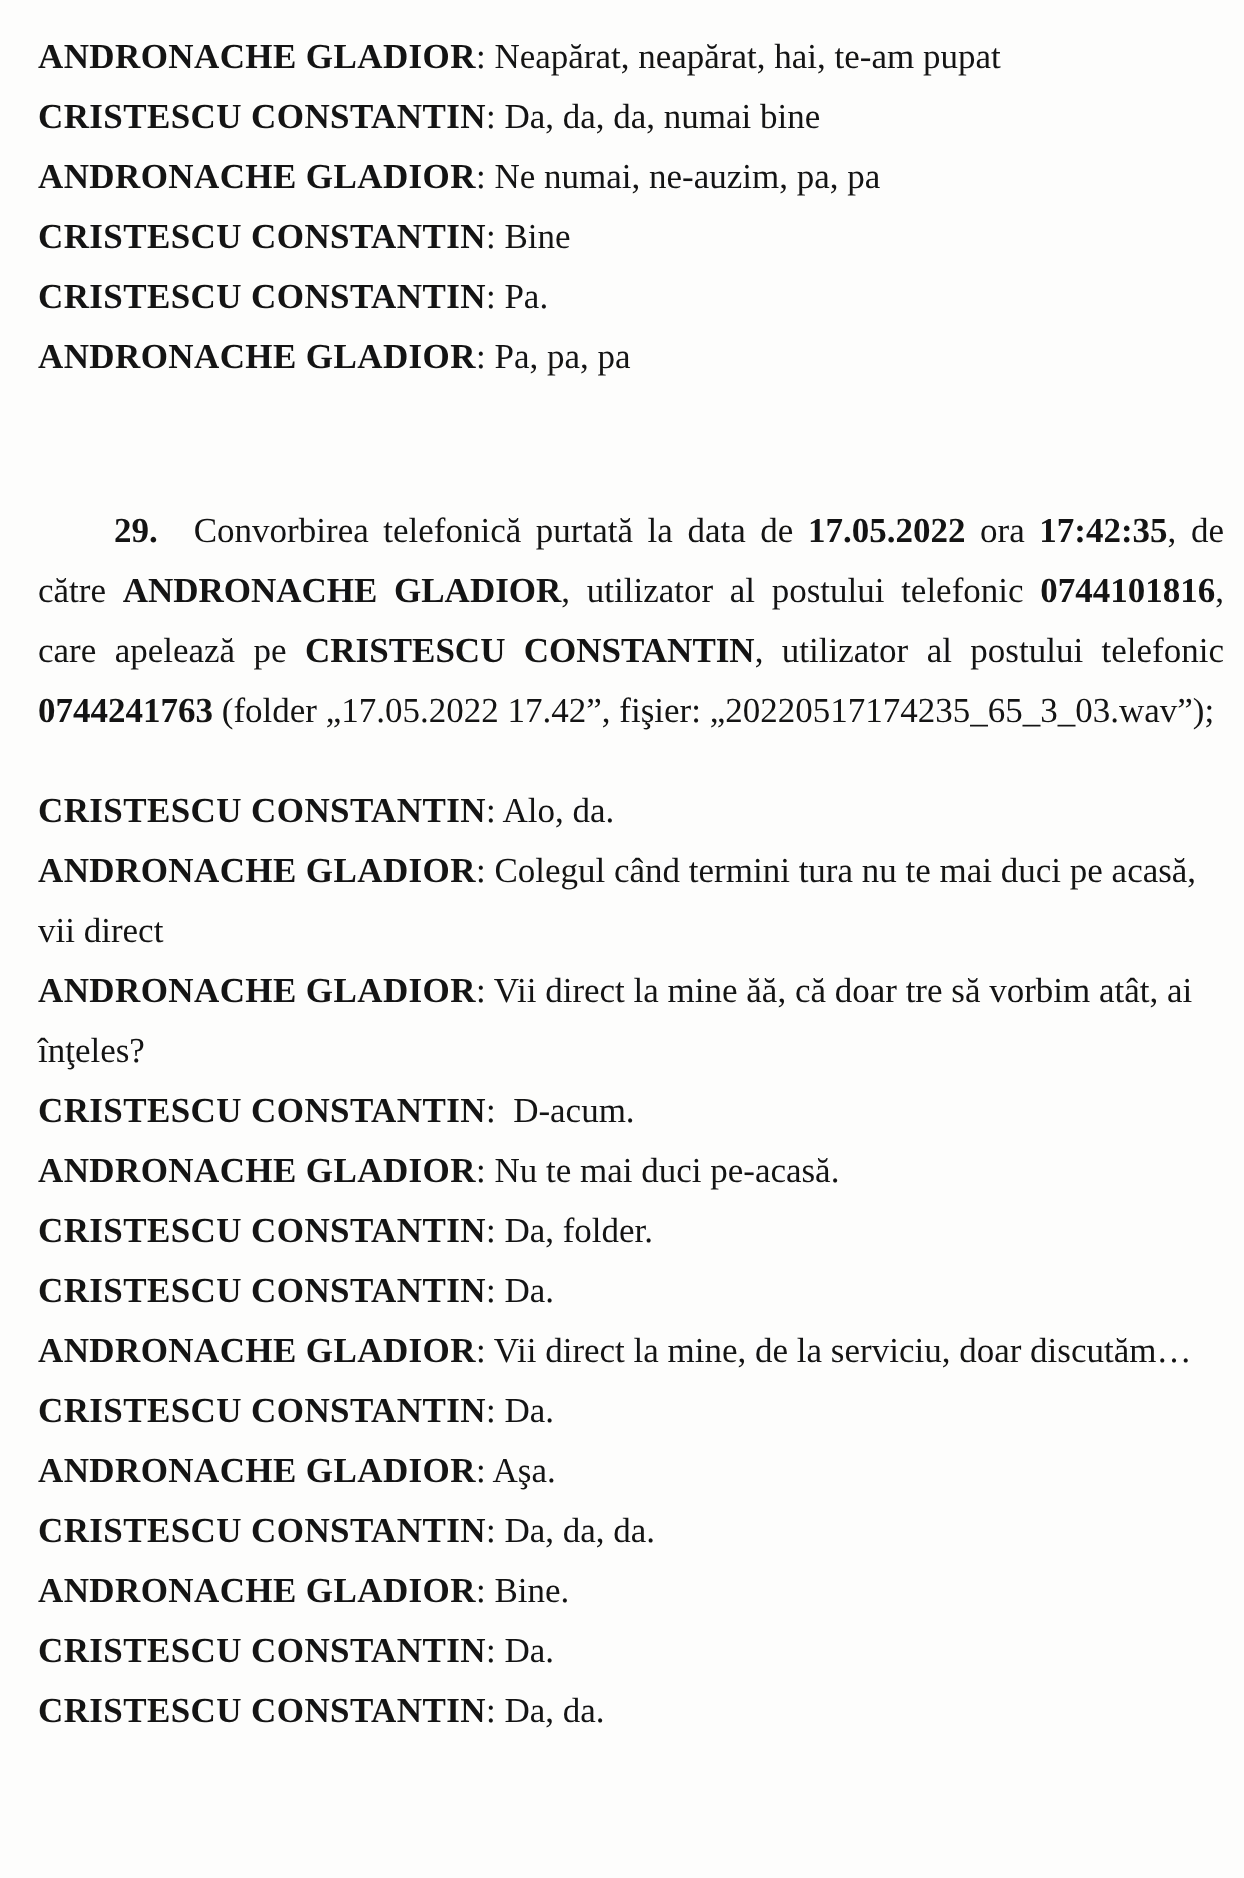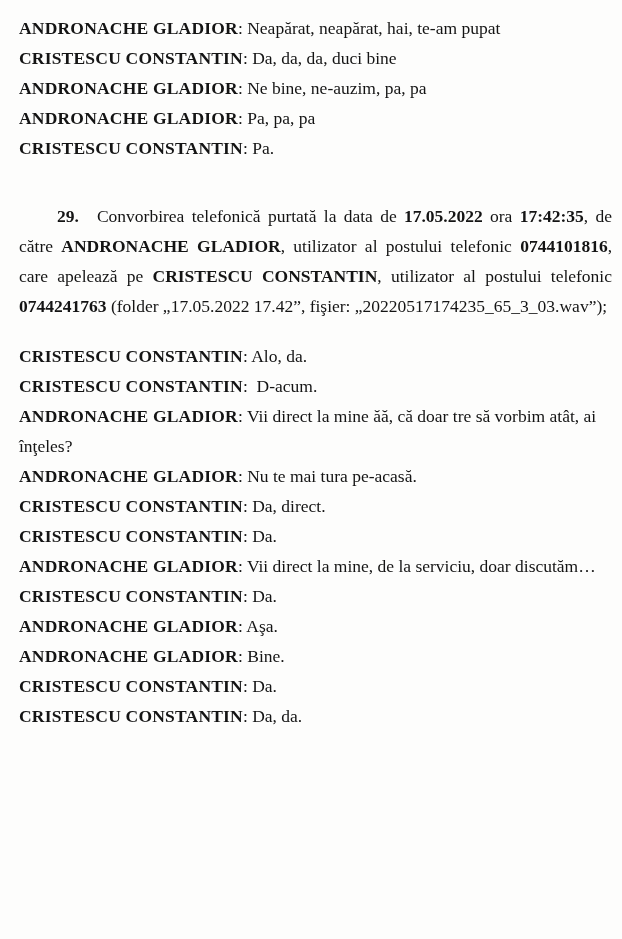--- a/index.html
+++ b/index.html
@@ -17,75 +17,78 @@
   }
   .line {
     margin: 0;
     font-size: 17.5px;
     line-height: 30px;
     text-align: left;
   }
   .speaker { font-weight: bold; letter-spacing: 0.2px; }
   .utterance { white-space: pre-wrap; text-align: right; }
   .intro {
-    margin: 38px 0 0 0;
+    margin: 57px 0 0 0;
     font-size: 17.5px;
     line-height: 30px;
     text-align: justify;
     text-indent: 38px;
   }
   .intro .num { font-weight: bold; }
   .tab { display: inline-block; width: 18px; }
   .seg.bold { font-weight: bold; }
   .dialogue.main { margin-top: 20px; }
 </style>
 </head>
 <body>
 
 <div class="page">
 
   <div class="dialogue top">
 
       <p class="line"><b class="speaker">ANDRONACHE GLADIOR</b><span class="utterance">: Neapărat, neapărat, hai, te-am pupat</span></p>
 
-      <p class="line"><b class="speaker">CRISTESCU CONSTANTIN</b><span class="utterance">: Da, da, da, duci bine</span></p>
+      <p class="line"><b class="speaker">CRISTESCU CONSTANTIN</b><span class="utterance">: Da, da, da, numai bine</span></p>
 
-      <p class="line"><b class="speaker">ANDRONACHE GLADIOR</b><span class="utterance">: Ne bine, ne-auzim, pa, pa</span></p>
+      <p class="line"><b class="speaker">ANDRONACHE GLADIOR</b><span class="utterance">: Ne numai, ne-auzim, pa, pa</span></p>
 
+      <p class="line"><b class="speaker">CRISTESCU CONSTANTIN</b><span class="utterance">: Bine</span></p>
+
+      <p class="line"><b class="speaker">CRISTESCU CONSTANTIN</b><span class="utterance">: Pa.</span></p>
 
       <p class="line"><b class="speaker">ANDRONACHE GLADIOR</b><span class="utterance">: Pa, pa, pa</span></p>
-
-      <p class="line"><b class="speaker">CRISTESCU CONSTANTIN</b><span class="utterance">: Pa.</span></p>
     </div>
 
   <p class="intro"><b class="num">29.</b><span class="tab"></span><span><span class="seg">Convorbirea telefonică purtată la data de </span><span class="seg bold">17.05.2022</span><span class="seg"> ora </span><span class="seg bold">17:42:35</span><span class="seg">, de către </span><span class="seg bold">ANDRONACHE GLADIOR</span><span class="seg">, utilizator al postului telefonic </span><span class="seg bold">0744101816</span><span class="seg">, care apelează pe </span><span class="seg bold">CRISTESCU CONSTANTIN</span><span class="seg">, utilizator al postului telefonic </span><span class="seg bold">0744241763</span><span class="seg"> (folder „17.05.2022 17.42”, fişier: „20220517174235_65_3_03.wav”);</span></span></p>
 
   <div class="dialogue main">
 
       <p class="line"><b class="speaker">CRISTESCU CONSTANTIN</b><span class="utterance">: Alo, da.</span></p>
 
+      <p class="line"><b class="speaker">ANDRONACHE GLADIOR</b><span class="utterance">: Colegul când termini tura nu te mai duci pe acasă, vii direct</span></p>
 
+
+      <p class="line"><b class="speaker">ANDRONACHE GLADIOR</b><span class="utterance">: Vii direct la mine ăă, că doar tre să vorbim atât, ai înţeles?</span></p>
 
       <p class="line"><b class="speaker">CRISTESCU CONSTANTIN</b><span class="utterance">:  D-acum.</span></p>
 
-      <p class="line"><b class="speaker">ANDRONACHE GLADIOR</b><span class="utterance">: Vii direct la mine ăă, că doar tre să vorbim atât, ai înţeles?</span></p>
+      <p class="line"><b class="speaker">ANDRONACHE GLADIOR</b><span class="utterance">: Nu te mai duci pe-acasă.</span></p>
 
-      <p class="line"><b class="speaker">ANDRONACHE GLADIOR</b><span class="utterance">: Nu te mai tura pe-acasă.</span></p>
-
-      <p class="line"><b class="speaker">CRISTESCU CONSTANTIN</b><span class="utterance">: Da, direct.</span></p>
+      <p class="line"><b class="speaker">CRISTESCU CONSTANTIN</b><span class="utterance">: Da, folder.</span></p>
 
 
       <p class="line"><b class="speaker">CRISTESCU CONSTANTIN</b><span class="utterance">: Da.</span></p>
 
       <p class="line"><b class="speaker">ANDRONACHE GLADIOR</b><span class="utterance">: Vii direct la mine, de la serviciu, doar discutăm…</span></p>
 
       <p class="line"><b class="speaker">CRISTESCU CONSTANTIN</b><span class="utterance">: Da.</span></p>
 
       <p class="line"><b class="speaker">ANDRONACHE GLADIOR</b><span class="utterance">: Aşa.</span></p>
 
+      <p class="line"><b class="speaker">CRISTESCU CONSTANTIN</b><span class="utterance">: Da, da, da.</span></p>
 
       <p class="line"><b class="speaker">ANDRONACHE GLADIOR</b><span class="utterance">: Bine.</span></p>
 
       <p class="line"><b class="speaker">CRISTESCU CONSTANTIN</b><span class="utterance">: Da.</span></p>
 
 
       <p class="line"><b class="speaker">CRISTESCU CONSTANTIN</b><span class="utterance">: Da, da.</span></p>
     </div>
 
 </div>

